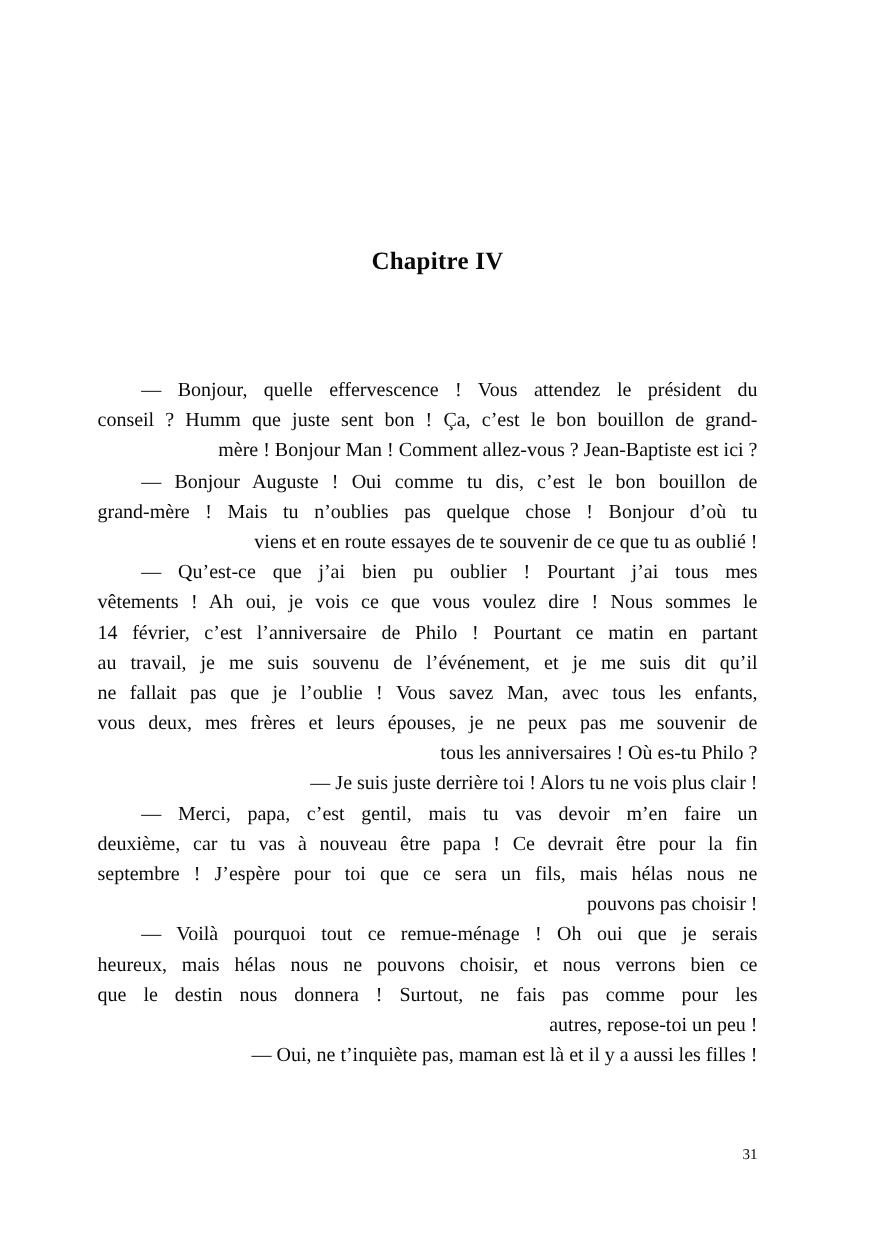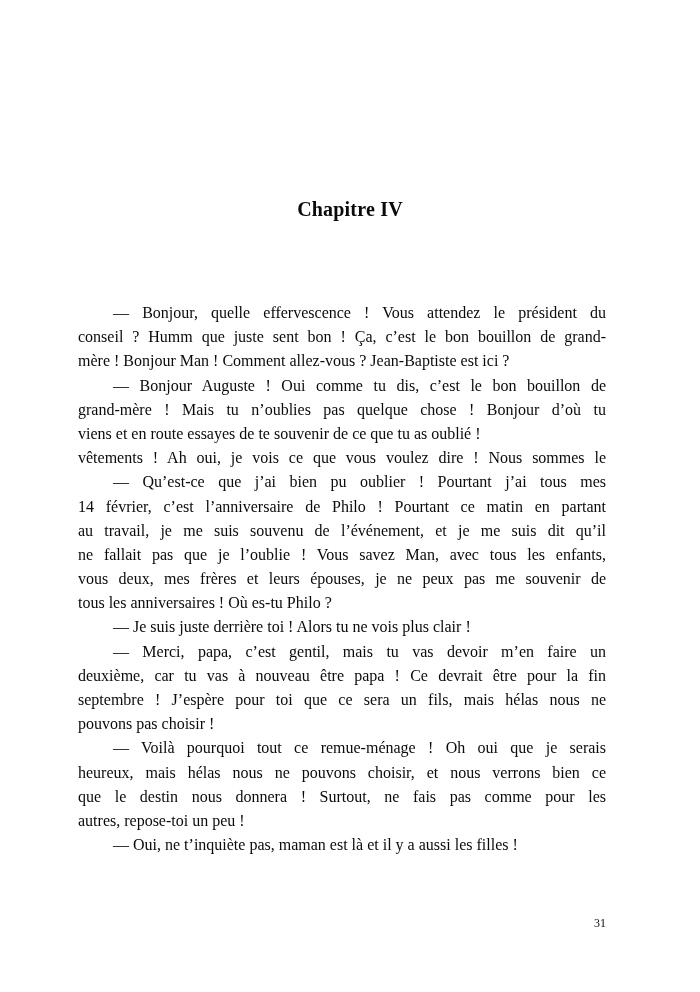--- a/index.html
+++ b/index.html
@@ -32,21 +32,21 @@
     position: absolute;
     top: 301px;
     left: 78px;
     width: 528px;
     font-size: 16px;
   }
   .line {
     line-height: 24.2px;
     height: 24.2px;
     white-space: nowrap;
-    text-align: left;
+    text-align: right;
   }
   .line.just {
     text-align: justify;
     text-align-last: justify;
   }
   .line.first {
     padding-left: 35px;
   }
   #page-number {
     position: absolute;
@@ -67,22 +67,22 @@
         <div class="line first just">— Bonjour, quelle effervescence ! Vous attendez le président du</div>
         <div class="line just">conseil ? Humm que juste sent bon ! Ça, c’est le bon bouillon de grand-</div>
         <div class="line">mère ! Bonjour Man ! Comment allez-vous ? Jean-Baptiste est ici ?</div>
       </div>
       <div class="paragraph">
         <div class="line first just">— Bonjour Auguste ! Oui comme tu dis, c’est le bon bouillon de</div>
         <div class="line just">grand-mère ! Mais tu n’oublies pas quelque chose ! Bonjour d’où tu</div>
         <div class="line">viens et en route essayes de te souvenir de ce que tu as oublié !</div>
       </div>
       <div class="paragraph">
+        <div class="line first just">— Qu’est-ce que j’ai bien pu oublier ! Pourtant j’ai tous mes</div>
         <div class="line just">vêtements ! Ah oui, je vois ce que vous voulez dire ! Nous sommes le</div>
-        <div class="line first just">— Qu’est-ce que j’ai bien pu oublier ! Pourtant j’ai tous mes</div>
         <div class="line just">14 février, c’est l’anniversaire de Philo ! Pourtant ce matin en partant</div>
         <div class="line just">au travail, je me suis souvenu de l’événement, et je me suis dit qu’il</div>
         <div class="line just">ne fallait pas que je l’oublie ! Vous savez Man, avec tous les enfants,</div>
         <div class="line just">vous deux, mes frères et leurs épouses, je ne peux pas me souvenir de</div>
         <div class="line">tous les anniversaires ! Où es-tu Philo ?</div>
       </div>
       <div class="paragraph">
         <div class="line first">— Je suis juste derrière toi ! Alors tu ne vois plus clair !</div>
       </div>
       <div class="paragraph">

